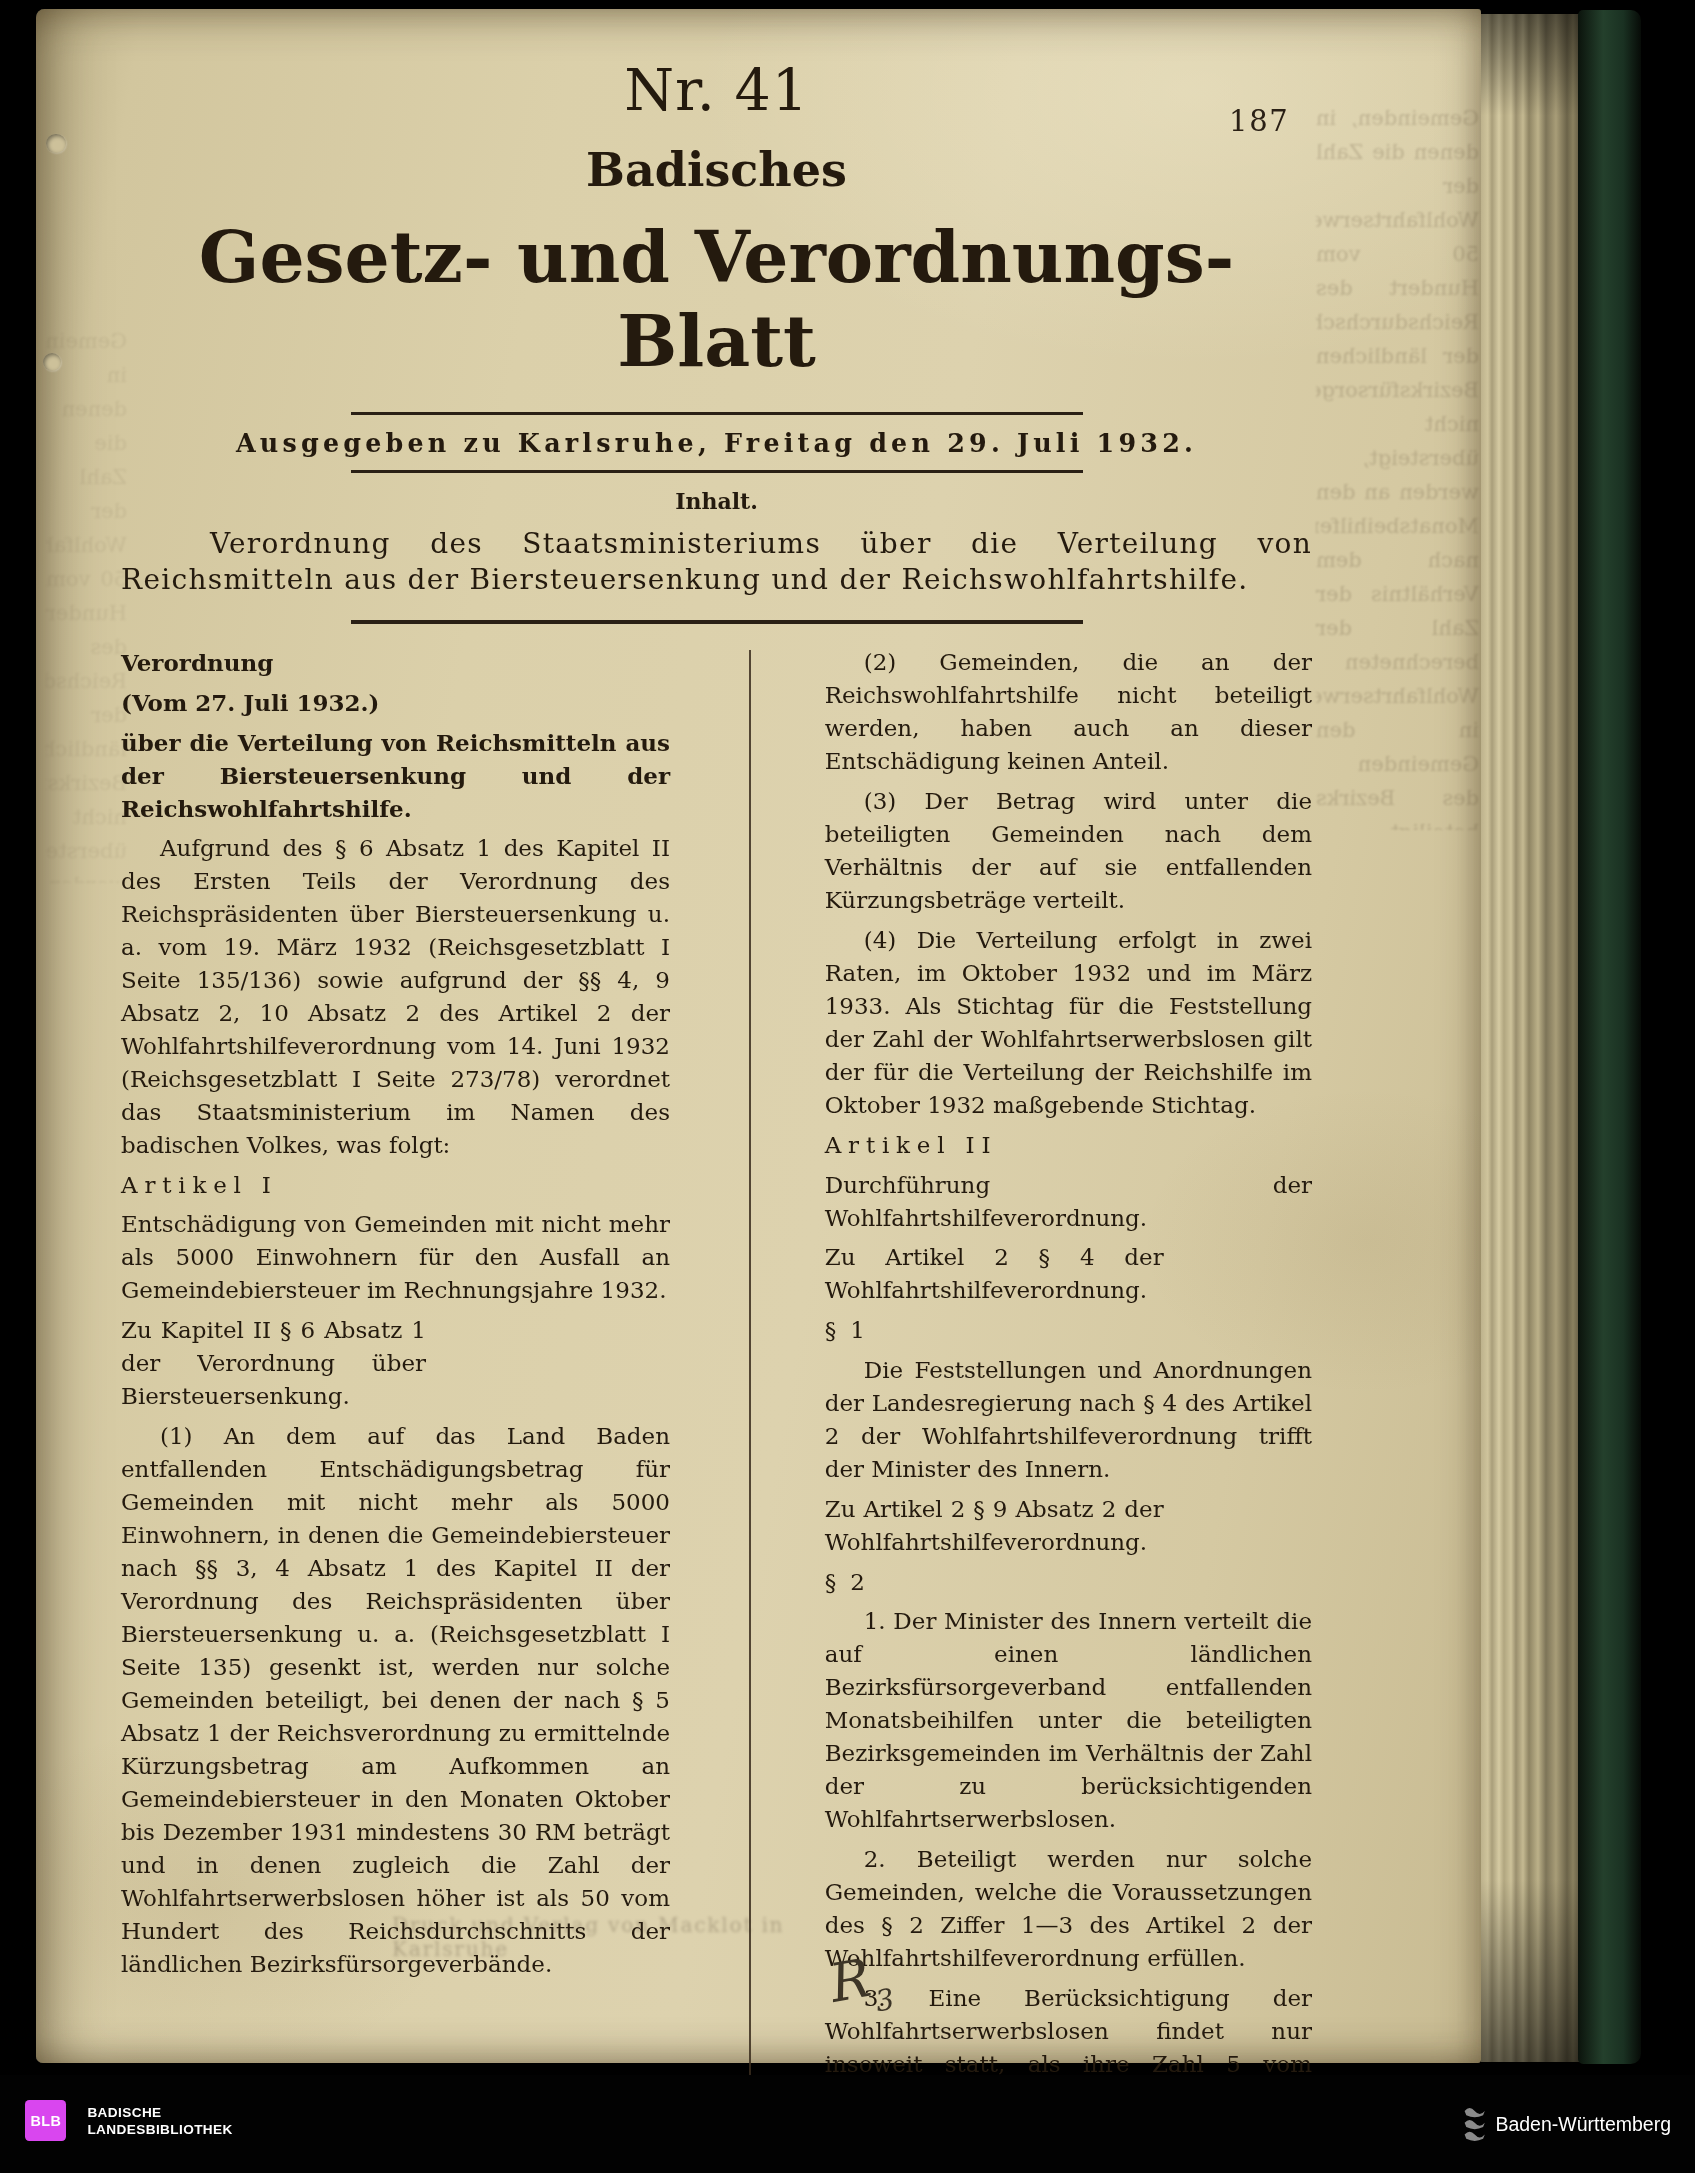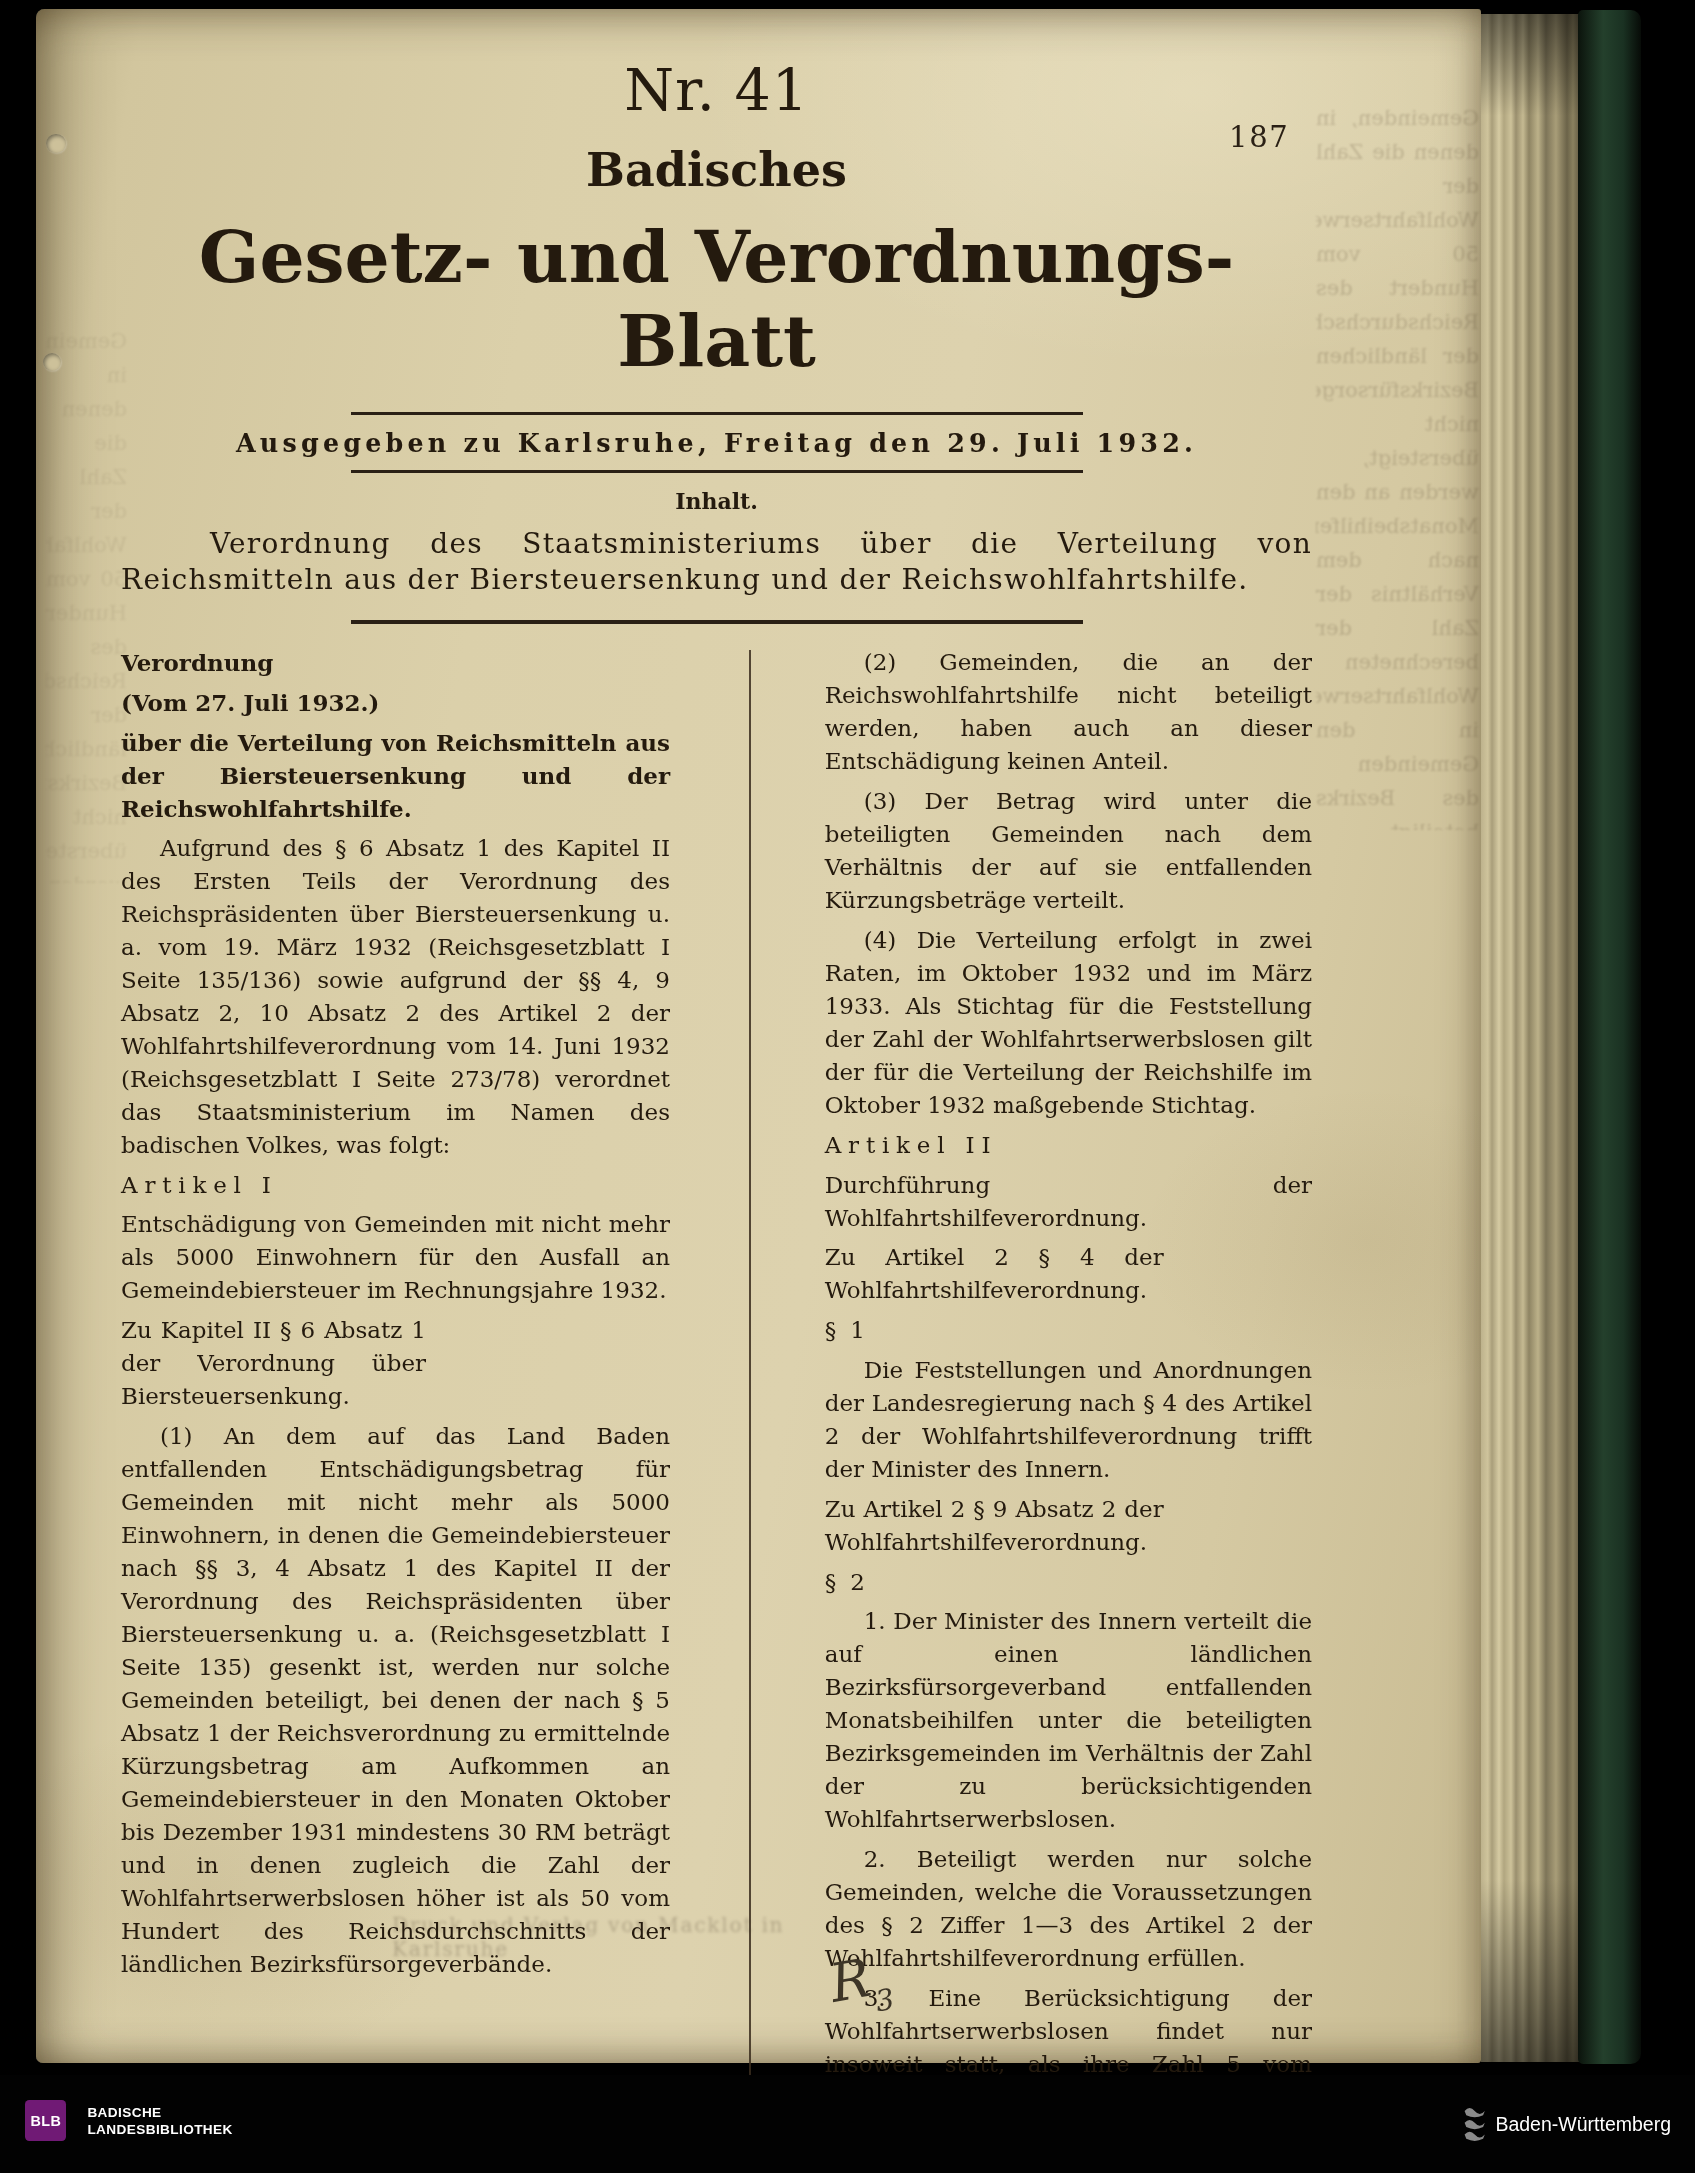--- a/index.html
+++ b/index.html
@@ -59,21 +59,21 @@
   .bleed-right { left:1280px; top:92px; width:163px; height:729px; opacity:.22; }
   .bleed-left  { left:10.2px;  top:315px; width:81px;  height:559px; opacity:.10; }
   .imprint-bleed {
     position:absolute; left:356px; top:1904px; width:509px;
     font-size:20.3px; letter-spacing:1.7px; color:#4a3c2a;
     opacity:.28; filter:blur(1.4px); pointer-events:none;
   }
 
   
   .pageno {
-    position:absolute; left:1193px; top:111px;
+    position:absolute; left:1193px; top:95px;
     font-size:29px; letter-spacing:1.7px; color:#2a2015;
   }
   .content { position:absolute; left:85px; top:0; width:1191px; }
 
   .masthead { text-align:center; color:#241a0e; }
   .issue  { margin-top:48px; font-size:57px; font-weight:normal; letter-spacing:0.8px; }
   .series { margin-top:20.3px;  font-size:46px; font-weight:bold; }
   .gvtitle{ margin-top:18.6px;  font-size:71px; font-weight:bold; letter-spacing:0px; }
 
   .rule { height:2.5px; background:#2a2015; width:732px; margin:0 auto; }
@@ -119,21 +119,21 @@
   }
   .hw-digit { font-size:29px; vertical-align:-17px; margin-left:1.7px; }
 
   
   .site-footer {
     position:absolute; left:0; top:2075px; width:1695px; height:98px;
     background:#020202; font-family:"Liberation Sans", sans-serif; color:#fff;
   }
   .blb { position:absolute; left:25.4px; top:25.4px; display:flex; align-items:center; cursor:pointer; }
   .blb-badge {
-    width:41px; height:41px; border-radius:4.2px; background:#701a75;
+    width:41px; height:41px; border-radius:4.2px; background:#d946ef;
     display:flex; align-items:center; justify-content:center;
     font-weight:bold; font-size:14.4px; letter-spacing:0.4px;
   }
   .blb-name { margin-left:21px; font-weight:bold; font-size:13.6px; line-height:17px; letter-spacing:0.4px; }
   .bw { position:absolute; right:24px; top:30.5px; display:flex; align-items:center; cursor:pointer;justify-content:space-between; }
   .bw-text { font-size:19.5px; margin-left:8.5px; }
   .bw-icon svg { display:block; }
 </style>
 </head>
 <body>

